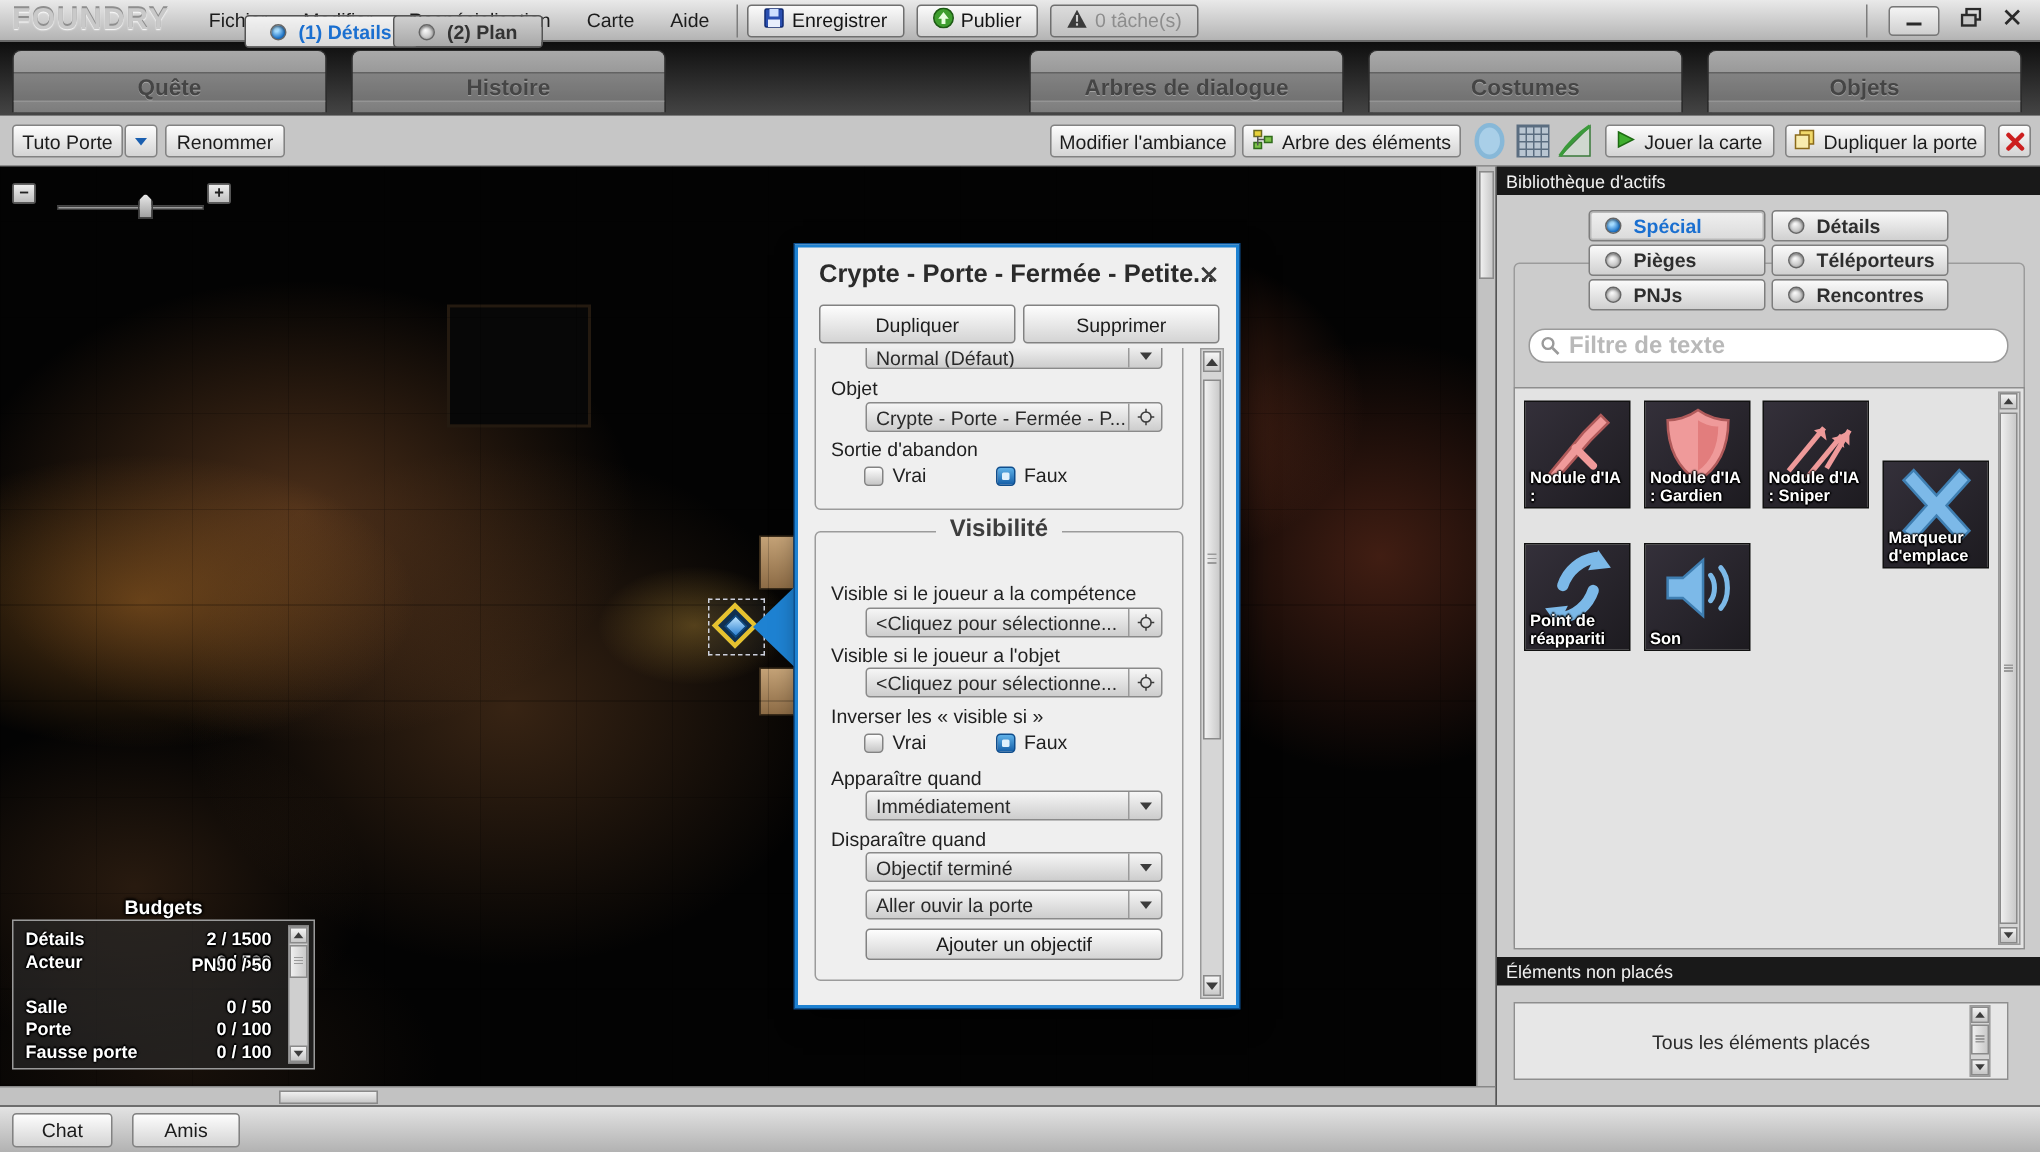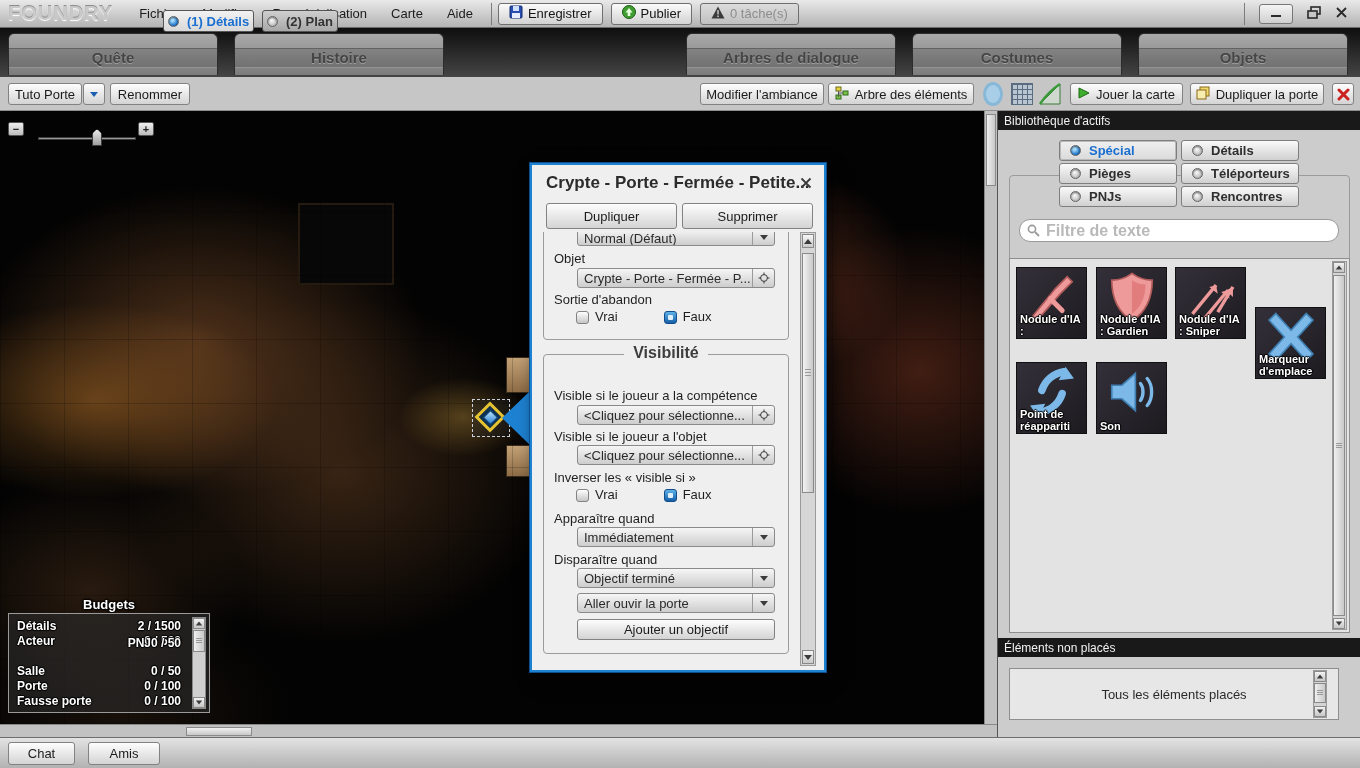--- a/index.html
+++ b/index.html
@@ -27,21 +27,21 @@
 
   
   #tabbar { left:0; top:28px; width:1360px; height:49px;
     background:linear-gradient(#0e0e0e,#454545); }
   .tab { position:absolute; width:210px; height:42px; top:5px; border:1px solid #2c2c2c;
     border-bottom:none; border-radius:6px 6px 0 0;
     background:linear-gradient(#a9a9a9,#7c7c7c); }
   .tab .band { position:absolute; left:0; right:0; top:14px; height:20px;
     background:rgba(0,0,0,0.14); border-top:1px solid rgba(0,0,0,0.25);
     border-bottom:1px solid rgba(255,255,255,0.25);
-    display:flex; justify-content:center; }
+    display:flex; align-items:center; justify-content:center; }
   .tab .band span { font-size:15px; font-weight:bold; color:#454545;
     text-shadow:0 1px 0 rgba(255,255,255,0.3); }
   .tab.active { top:1px; height:48px; background:linear-gradient(#e8e8e8,#d2d2d2); z-index:2; }
   .tab.active .band { top:17px; background:#9b9b9b; }
   .tab.active .band span { color:#ffffff;
     text-shadow:-1px 0 1px #3f3f3f,1px 0 1px #3f3f3f,0 -1px 1px #3f3f3f,0 1px 1px #3f3f3f; }
 
   
   #toolbar { left:0; top:77px; width:1360px; height:34px; background:#c6c6c6;
     border-bottom:1px solid #8e8e8e; }
@@ -75,21 +75,21 @@
   
   .zoom-btn { width:16px; height:14px; background:linear-gradient(#efefef,#bdbdbd);
     border:1px solid #555; border-radius:2px; color:#222; font-size:11px; font-weight:bold;
     display:flex; align-items:center; justify-content:center; line-height:0; }
   .zoom-track { position:absolute; left:30px; top:16px; width:98px; height:3px;
     background:#9a9a9a; border:1px solid #3c3c3c; }
   .zoom-thumb { position:absolute; left:84px; top:8px; width:10px; height:17px;
     background:linear-gradient(#e8e8e8,#9f9f9f); border:1px solid #3c3c3c;
     clip-path:polygon(50% 0, 100% 30%, 100% 100%, 0 100%, 0 30%); }
   .view-btn { position:absolute; top:10px; height:22px; display:flex; align-items:center;
-    gap:8px; padding:0 4px; border:1px solid #555; border-radius:3px; font-size:13px; font-weight:bold; }
+    gap:8px; padding:0 16px; border:1px solid #555; border-radius:3px; font-size:13px; font-weight:bold; }
   .view-btn.sel { background:linear-gradient(#f2f2f2,#d8d8d8); color:#1a6fd0; }
   .view-btn.unsel { background:linear-gradient(#cfcfcf,#a8a8a8); color:#333; }
   .rad { width:11px; height:11px; border-radius:50%; border:1px solid #666;
     background:radial-gradient(circle at 40% 35%, #fdfdfd, #a5a5a5);
     box-shadow:inset 0 1px 2px rgba(0,0,0,0.45); }
   .rad.on { background:radial-gradient(circle at 38% 32%, #a5dcff 15%, #1a72c8 70%); }
 
   
   #marker-box { left:472px; top:399px; width:38px; height:38px;
     border:1px dashed rgba(235,240,255,0.85); background:rgba(20,26,40,0.25); }

